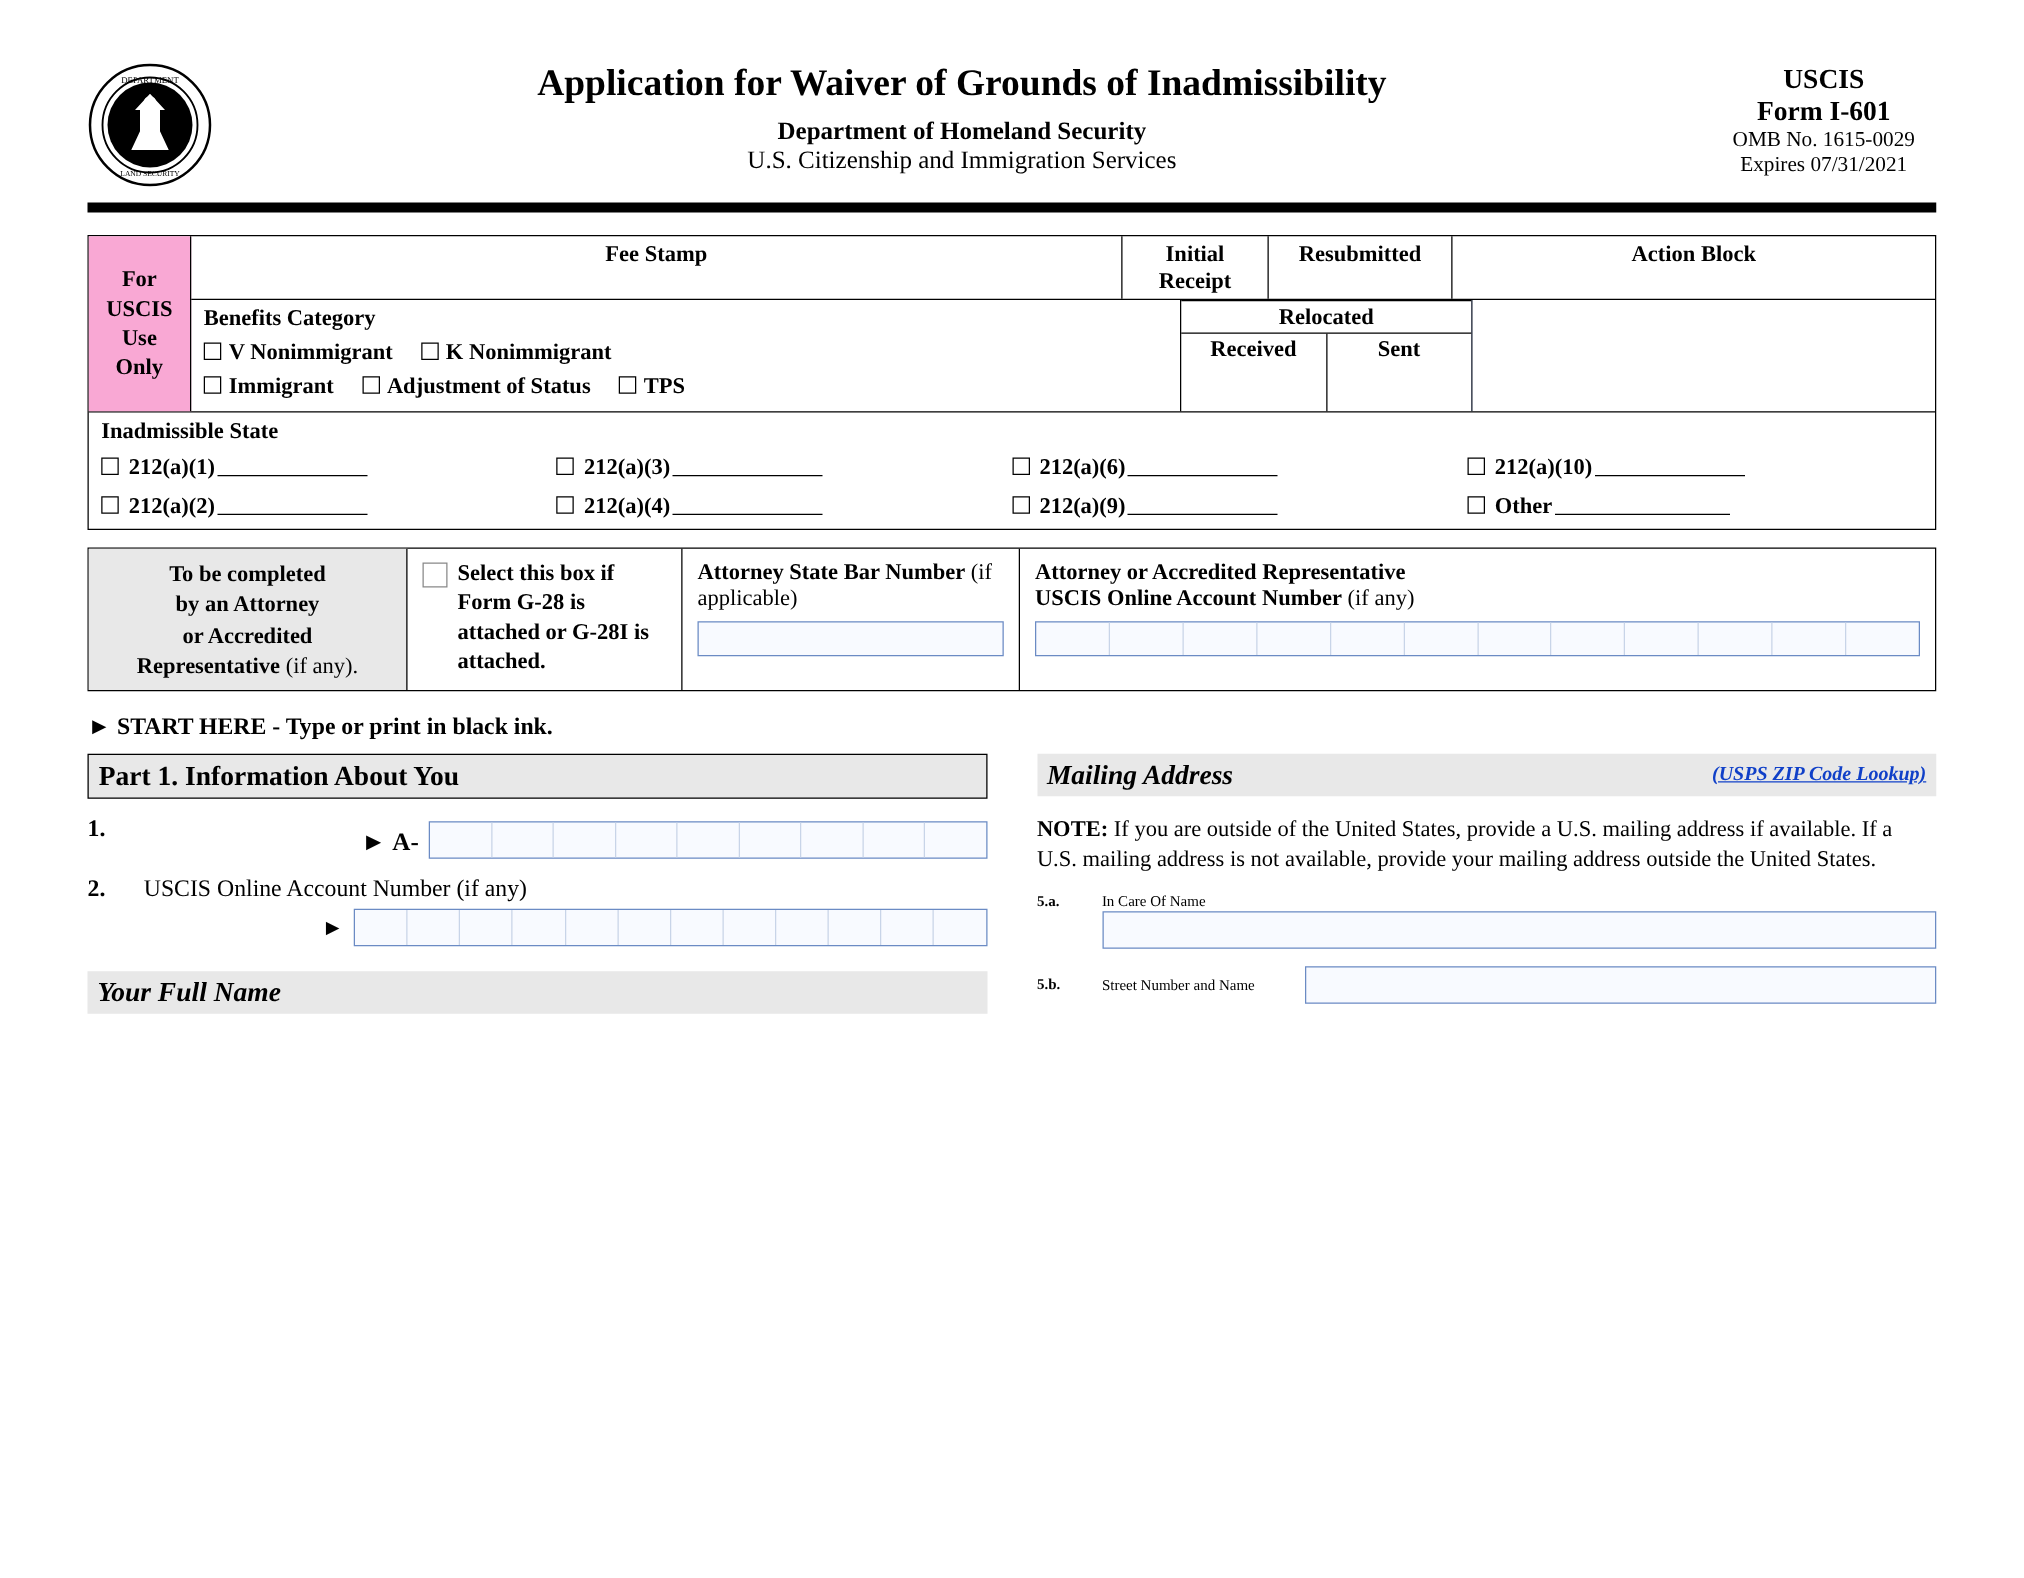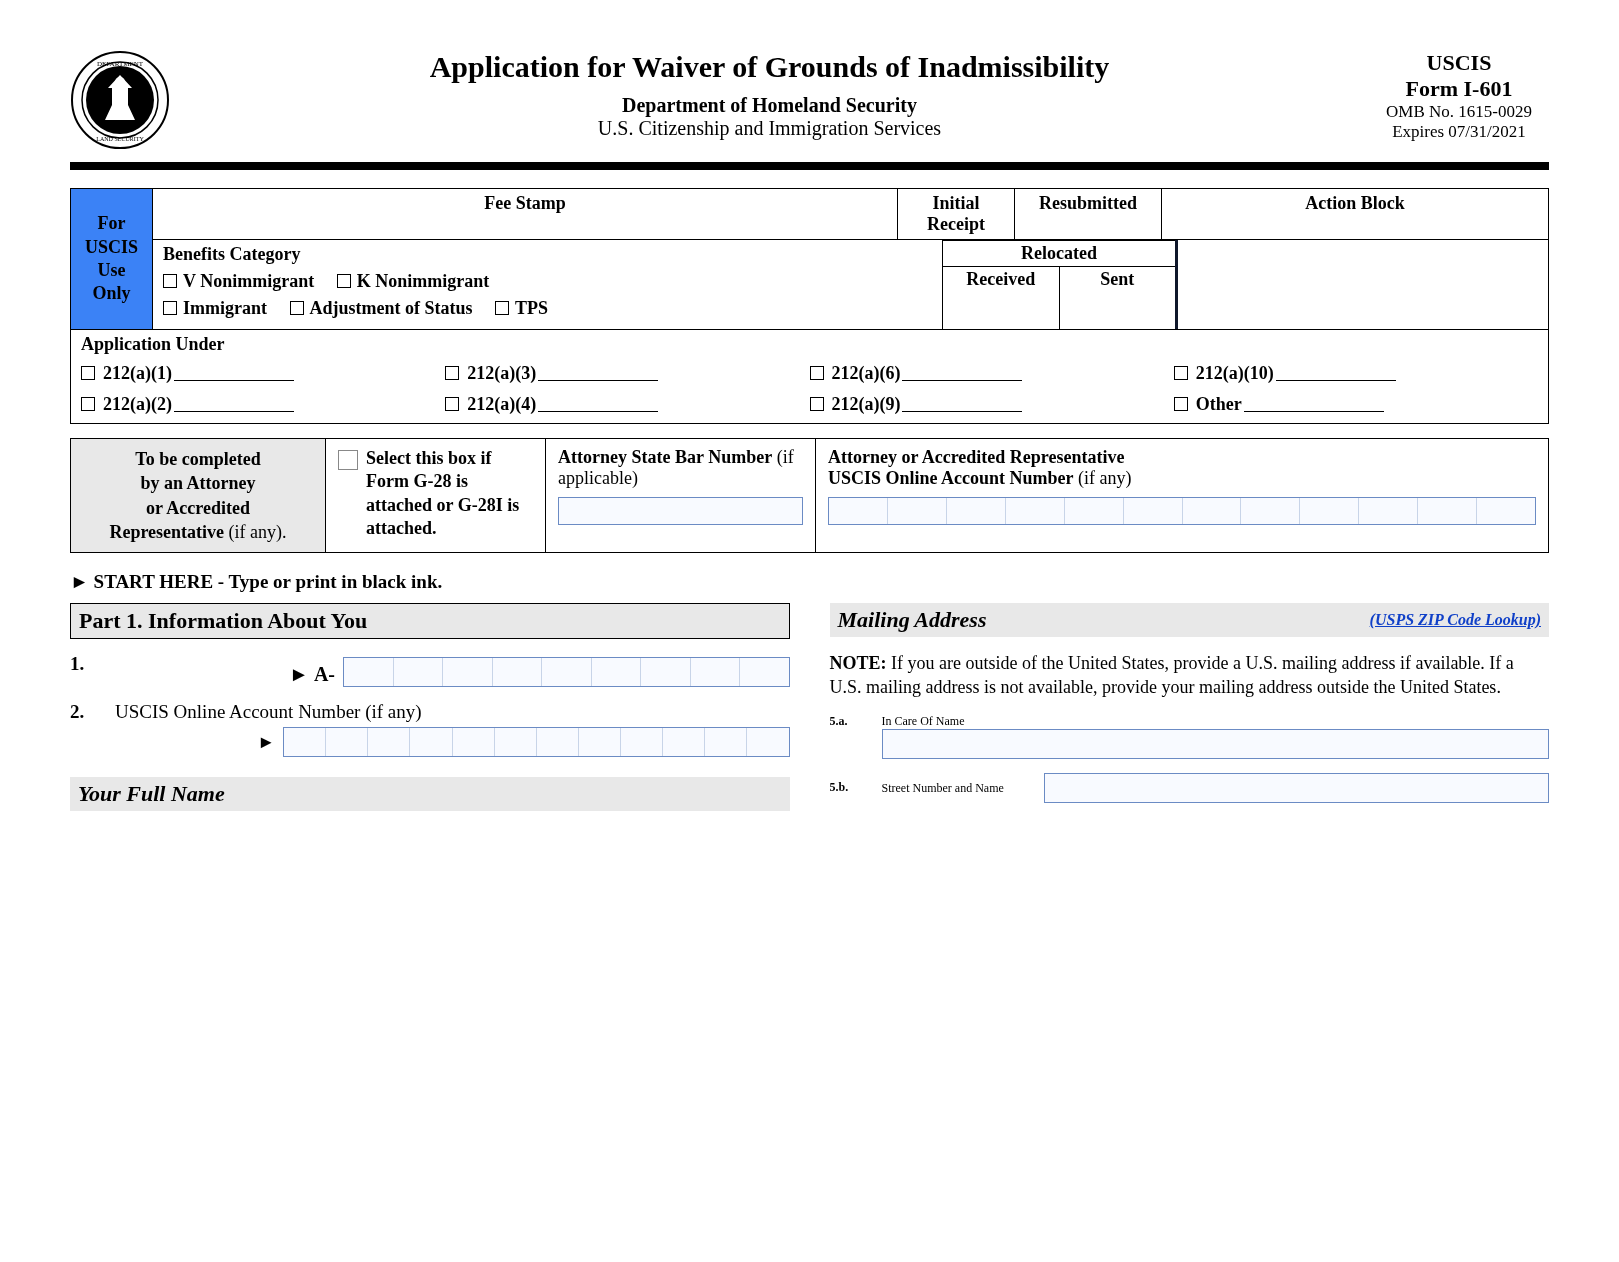--- a/index.html
+++ b/index.html
@@ -60,21 +60,21 @@
     display: flex;
   }
   .cell {
     border-right: 1px solid #000;
     padding: 4px 8px;
     font-weight: bold;
     font-size: 18px;
   }
   .for-use {
     width: 65px;
-    background: #3b82f6;
+    background: #f9a8d4;
     text-align: center;
     display: flex;
     align-items: center;
     justify-content: center;
     line-height: 1.3;
   }
   .fee-stamp {
     flex: 1;
     text-align: center;
   }
@@ -104,21 +104,21 @@
     content: "";
     display: inline-block;
     width: 12px; height: 12px;
     border: 1.5px solid #000;
     margin-right: 6px;
     vertical-align: -1px;
   }
   .relocated-col {
     width: 232px;
     border-left: 1px solid #000;
-    border-right: 3px solid #0f172a;
+    border-right: 1px solid #0f172a;
     display: flex;
     flex-direction: column;
   }
   .reloc-title {
     text-align: center;
     font-weight: bold;
     border-top: 1px solid #000;
     border-bottom: 1px solid #000;
     padding: 2px;
     font-size: 18px;
@@ -350,21 +350,21 @@
           <div class="reloc-row">
             <div class="reloc-cell">Received</div>
             <div class="reloc-cell">Sent</div>
           </div>
         </div>
         <div class="action-spacer"></div>
       </div>
     </div>
   </div>
   <div class="inadm">
-    <div class="inadm-title">Application Under</div>
+    <div class="inadm-title">Inadmissible State</div>
     <div class="inadm-grid">
       <div class="inadm-item"><span>212(a)(1)</span><span class="uline"></span></div>
       <div class="inadm-item"><span>212(a)(3)</span><span class="uline"></span></div>
       <div class="inadm-item"><span>212(a)(6)</span><span class="uline"></span></div>
       <div class="inadm-item"><span>212(a)(10)</span><span class="uline"></span></div>
       <div class="inadm-item"><span>212(a)(2)</span><span class="uline"></span></div>
       <div class="inadm-item"><span>212(a)(4)</span><span class="uline"></span></div>
       <div class="inadm-item"><span>212(a)(9)</span><span class="uline"></span></div>
       <div class="inadm-item"><span>Other</span><span class="uline" style="width:140px"></span></div>
     </div>

